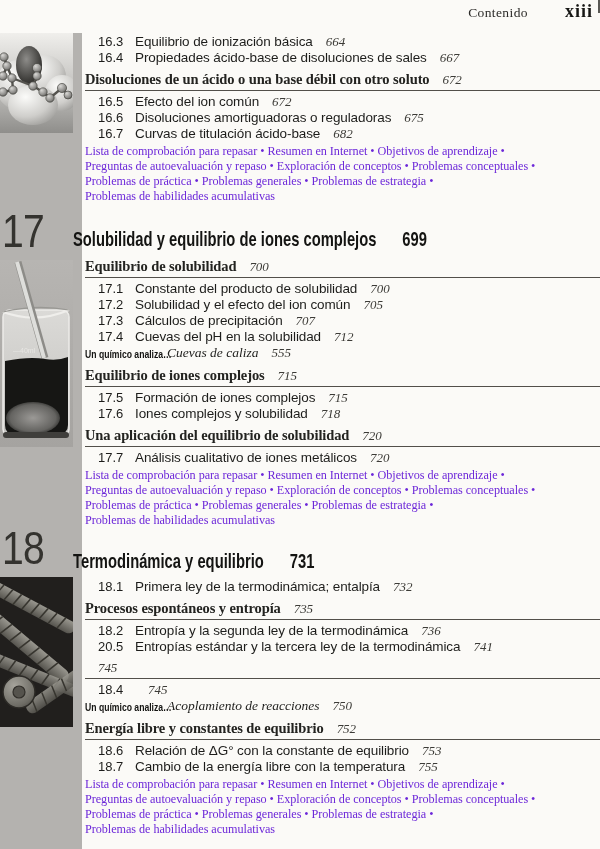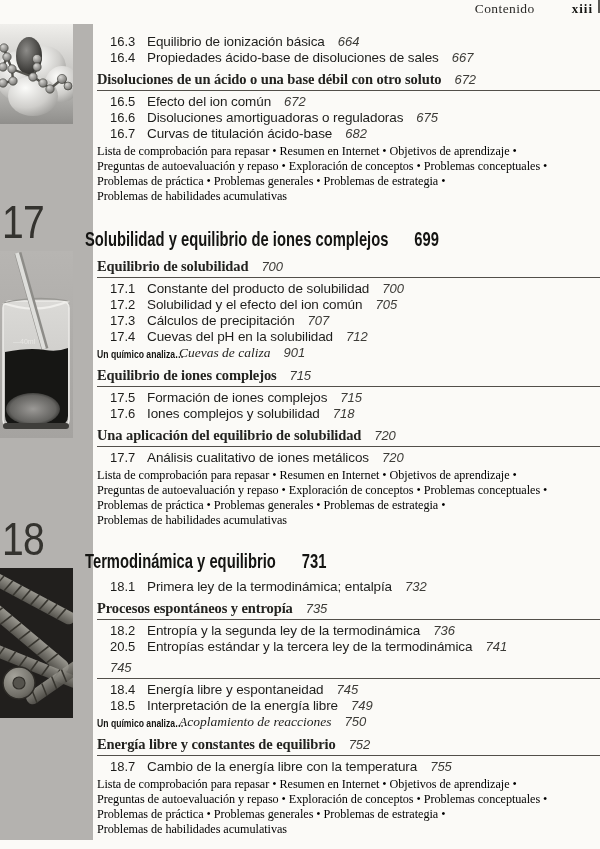--- a/index.html
+++ b/index.html
@@ -3,70 +3,70 @@
 <meta charset="utf-8">
 <style>
   html,body{margin:0;padding:0;}
   body{
     position:relative;width:600px;height:849px;overflow:hidden;
     background:#fbfaf7;font-family:"Liberation Serif",serif;color:#1d1d1b;
   }
   
   .page-header{position:absolute;top:1px;right:7px;display:flex;align-items:baseline;gap:37px;}
   .header-title{font-size:13.5px;letter-spacing:.4px;color:#2b2a28;}
-  .header-page{font-weight:bold;font-size:13px;letter-spacing:1px;color:#161614;}
+  .header-page{font-weight:bold;font-size:18px;letter-spacing:1px;color:#161614;}
   .scan-edge{position:absolute;right:0;top:0;width:2px;height:13px;background:#5a5955;}
 
   
-  .sidebar{position:absolute;left:0;top:24px;width:93px;height:816px;background:#b4b2af;}
+  .sidebar{position:absolute;left:0;top:33px;width:82px;height:816px;background:#b4b2af;}
   .sidebar svg{position:absolute;left:0;display:block;}
   #molecule-photo{top:0;}
   #beaker-photo{top:227px;}
   #screws-photo{top:544px;}
   .chapter-num{
     position:absolute;left:2px;font-family:"Liberation Sans",sans-serif;
     font-size:46px;line-height:1;color:#34332f;letter-spacing:-1px;
     transform:scaleX(.85);transform-origin:left top;
   }
   #chapter-num-17{top:175px;}
   #chapter-num-18{top:492px;}
 
   
-  .toc-group{position:absolute;left:99px;right:0;}
+  .toc-group{position:absolute;left:87px;right:0;}
   .toc-group-0{top:35px;}
   .toc-group-1{top:222px;}
   .toc-group-2{top:544px;}
 
   .chapter-heading{margin:5px 0 8px -14px;}
   .chapter-heading-inner{
     display:flex;align-items:baseline;gap:36px;white-space:nowrap;
     font-family:"Liberation Sans",sans-serif;font-weight:bold;font-size:20.5px;
     line-height:23px;color:#141412;transform:scaleX(.72);transform-origin:left;
   }
 
   .section-heading{
     display:flex;align-items:baseline;margin:6px 0 4px -2px;
     font-weight:bold;font-size:14.5px;line-height:16px;letter-spacing:-.1px;color:#232320;
     border-bottom:1.5px solid #524f4a;padding-bottom:2px;
   }
-  .page-ital{font-family:Liberation Sans, sans-serif;font-weight:normal;font-style:italic;
+  .page-ital{font-family:Liberation Serif, serif;font-weight:normal;font-style:italic;
     font-size:13px;color:#3c3b37;margin-left:13px;flex:none;}
 
   .toc-item{display:flex;align-items:baseline;margin-bottom:2px;
     font-family:"Liberation Sans",sans-serif;font-size:13.5px;line-height:14px;color:#1d1d1b;}
   .toc-item .num{flex:none;width:37px;padding-left:11px;font-size:13px;}
   .toc-item .title{white-space:nowrap;letter-spacing:-.1px;}
 
   .feature{display:flex;align-items:flex-start;margin:0 0 1px -2px;line-height:14px;}
   .flabel-wrap{flex:none;width:82px;}
   .flabel{display:inline-block;white-space:nowrap;font-family:"Liberation Sans",sans-serif;
     font-weight:bold;font-size:11.5px;color:#141412;transform:scaleX(.75);transform-origin:left;}
   .ftitle{font-style:italic;font-size:13.5px;white-space:nowrap;}
 
-  .endmatter{margin:3px 0 2px -2px;font-size:12.2px;line-height:15px;letter-spacing:-.05px;color:#000000;}
+  .endmatter{margin:3px 0 2px -2px;font-size:12.2px;line-height:15px;letter-spacing:-.05px;color:#6d28d9;}
   .em-line{white-space:nowrap;}
 </style>
 </head>
 <body>
 
 <div class="page-header">
   <span class="header-title">Contenido</span>
   <span class="header-page">xiii</span>
 </div>
 <div class="scan-edge"></div>
@@ -287,21 +287,21 @@
         <span class="page-ital">707</span>
       </div>
       <div class="toc-item">
         <span class="num">17.4</span>
         <span class="title">Cuevas del pH en la solubilidad</span>
         <span class="page-ital">712</span>
       </div>
       <div class="feature">
         <span class="flabel-wrap"><span class="flabel">Un químico analiza…</span></span>
         <span class="ftitle">Cuevas de caliza</span>
-        <span class="page-ital">901</span>
+        <span class="page-ital">555</span>
       </div>
       <div class="section-heading">
         <span class="stitle">Equilibrio de iones complejos</span>
         <span class="page-ital">715</span>
       </div>
       <div class="toc-item">
         <span class="num">17.5</span>
         <span class="title">Formación de iones complejos</span>
         <span class="page-ital">715</span>
       </div>
@@ -350,36 +350,35 @@
       <div class="toc-item">
         <span class="num">20.5</span>
         <span class="title">Entropías estándar y la tercera ley de la termodinámica</span>
         <span class="page-ital">741</span>
       </div>
       <div class="section-heading">
         <span class="page-ital">745</span>
       </div>
       <div class="toc-item">
         <span class="num">18.4</span>
-        <span class="title">Energía libre y espontaneidad</span>
         <span class="page-ital">745</span>
-      </div>
-      <div class="toc-item">
-        <span class="num">18.5</span>
-        <span class="title">Interpretación de la energía libre</span>
-        <span class="page-ital">749</span>
       </div>
       <div class="feature">
         <span class="flabel-wrap"><span class="flabel">Un químico analiza…</span></span>
         <span class="ftitle">Acoplamiento de reacciones</span>
         <span class="page-ital">750</span>
       </div>
       <div class="section-heading">
         <span class="stitle">Energía libre y constantes de equilibrio</span>
         <span class="page-ital">752</span>
+      </div>
+      <div class="toc-item">
+        <span class="num">18.6</span>
+        <span class="title">Relación de ΔG° con la constante de equilibrio</span>
+        <span class="page-ital">753</span>
       </div>
       <div class="toc-item">
         <span class="num">18.7</span>
         <span class="title">Cambio de la energía libre con la temperatura</span>
         <span class="page-ital">755</span>
       </div>
       <div class="endmatter">
         <div class="em-line">Lista de comprobación para repasar  •  Resumen en Internet  •  Objetivos de aprendizaje  •</div>
         <div class="em-line">Preguntas de autoevaluación y repaso  •  Exploración de conceptos  •  Problemas conceptuales  •</div>
         <div class="em-line">Problemas de práctica  •  Problemas generales  •  Problemas de estrategia  •</div>

